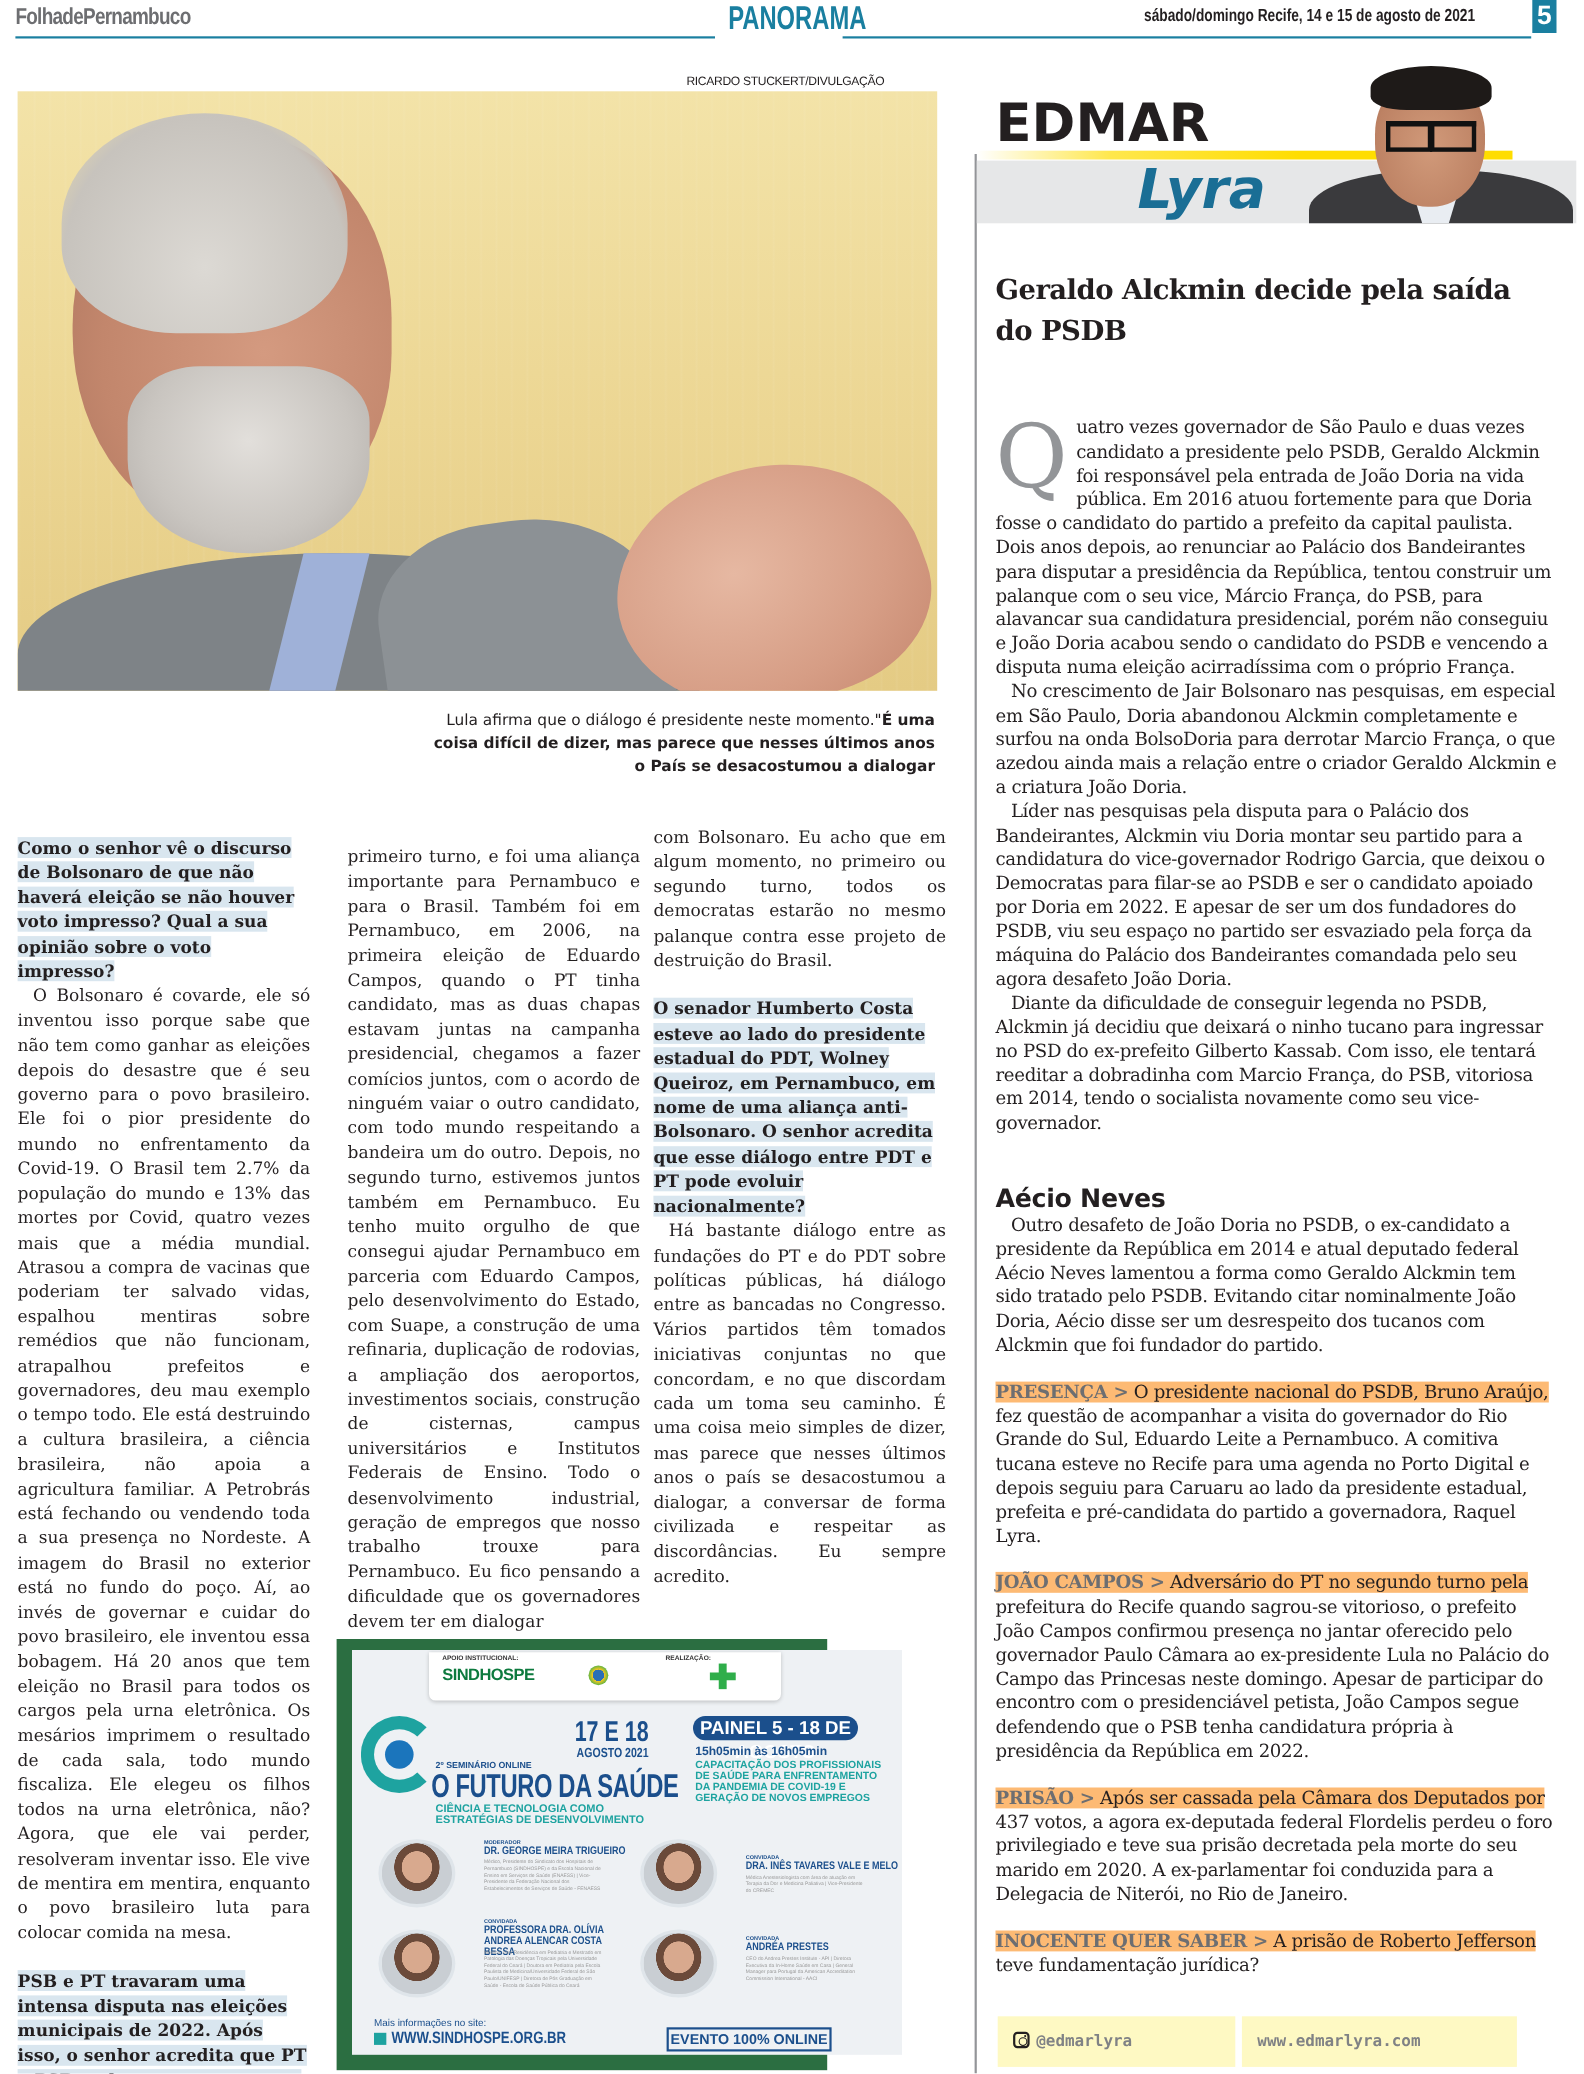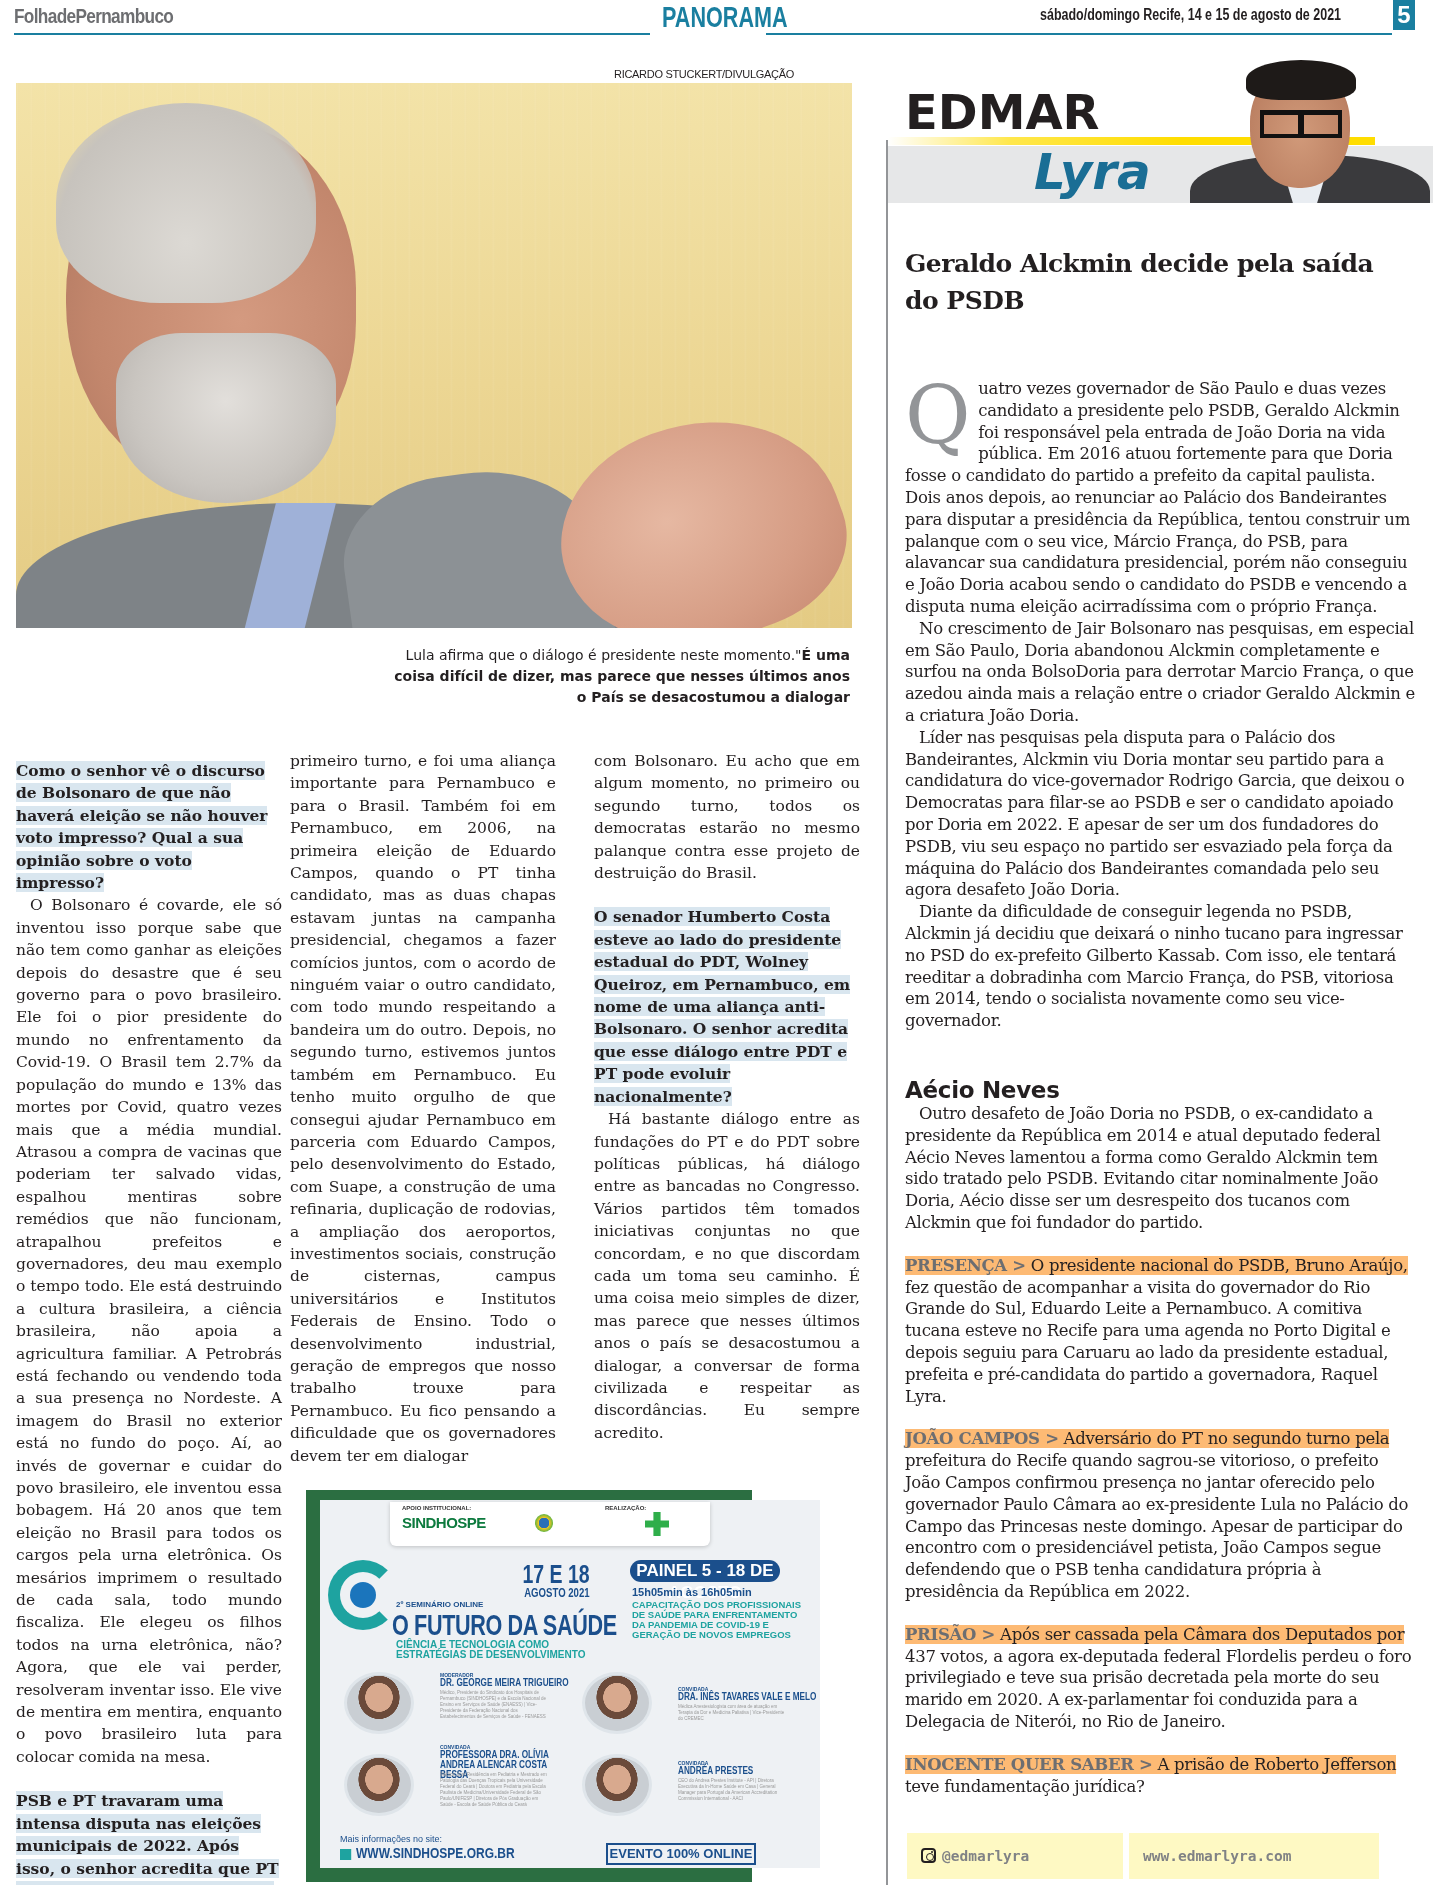--- a/index.html
+++ b/index.html
@@ -8,39 +8,39 @@
 
   
   .masthead { position: absolute; left: 14px; top: 4px; font-family: "Liberation Sans", sans-serif; font-weight: bold; font-size: 21px; color: #6d6e71; letter-spacing: -0.8px; transform: scaleX(0.82); transform-origin: left; }
   .rule-left { position: absolute; left: 14px; top: 33px; width: 636px; height: 2px; background: #1a7fa0; }
   .section { position: absolute; left: 662px; top: 0px; font-family: "Liberation Sans", sans-serif; font-weight: bold; font-size: 30px; color: #1a7fa0; letter-spacing: 0px; transform: scaleX(0.72); transform-origin: left; }
   .rule-right { position: absolute; left: 766px; top: 33px; width: 626px; height: 2px; background: #1a7fa0; }
   .dateline { position: absolute; left: 1040px; top: 6px; font-family: "Liberation Sans", sans-serif; font-weight: bold; font-size: 16px; color: #231f20; transform: scaleX(0.78); transform-origin: left; white-space: nowrap; }
   .pagenum { position: absolute; left: 1393px; top: 0px; width: 22px; height: 30px; background: #1a7fa0; color: #fff; font-family: "Liberation Sans", sans-serif; font-weight: bold; font-size: 24px; text-align: center; line-height: 30px; transform: scaleX(1); }
 
   
-  .credit { position: absolute; left: 580px; top: 68px; width: 248px; text-align: center; font-family: "Liberation Sans", sans-serif; font-size: 11px; color: #231f20; letter-spacing: -0.3px; }
+  .credit { position: absolute; left: 624px; top: 68px; width: 248px; text-align: left; font-family: "Liberation Sans", sans-serif; font-size: 11px; color: #231f20; letter-spacing: -0.3px; }
   .photo { position: absolute; left: 16px; top: 83px; width: 836px; height: 545px; overflow: hidden;
     background:
       linear-gradient(90deg, rgba(255,255,255,0) 0px, rgba(255,255,255,0.06) 1px, rgba(255,255,255,0) 3px) 0 0/14px 100%,
       linear-gradient(180deg, #f3e3a8 0%, #ecd693 55%, #e4cb84 100%); }
   .photo .suit { position: absolute; left: 0; top: 420px; width: 620px; height: 200px; background: #7e8387; border-radius: 60% 70% 0 0; }
   .photo .suit2 { position: absolute; left: 330px; top: 390px; width: 260px; height: 200px; background: #8c9195; border-radius: 40% 50% 0 0; transform: rotate(-8deg); }
   .photo .shirt { position: absolute; left: 240px; top: 420px; width: 60px; height: 160px; background: #9fb1d8; transform: skewX(-14deg); }
   .photo .head { position: absolute; left: 50px; top: 40px; width: 290px; height: 360px; background: radial-gradient(ellipse at 60% 55%, #d49a80 0%, #c2866c 60%, #a9725c 100%); border-radius: 48% 46% 45% 50%; }
   .photo .hair { position: absolute; left: 40px; top: 20px; width: 260px; height: 200px; background: radial-gradient(ellipse at 50% 70%, #dcd9d4 0%, #c7c3bd 70%, rgba(199,195,189,0) 100%); border-radius: 50% 50% 40% 40%; }
   .photo .beard { position: absolute; left: 100px; top: 250px; width: 220px; height: 170px; background: radial-gradient(ellipse at 50% 40%, #e2dfdb 0%, #c9c5c0 60%, #b0aba6 100%); border-radius: 30% 30% 50% 50%; }
   .photo .hands { position: absolute; left: 545px; top: 340px; width: 280px; height: 220px; background: radial-gradient(ellipse at 40% 40%, #e6b8a2 0%, #d69d85 60%, #c6886f 100%); border-radius: 50% 60% 40% 60%; transform: rotate(-20deg); }
   .caption { position: absolute; left: 380px; top: 645px; width: 470px; text-align: right; font-family: "DejaVu Sans", sans-serif; font-size: 14px; line-height: 21px; color: #231f20; }
   .caption b { font-weight: bold; }
 
   
   .col { position: absolute; top: 760px; width: 266px; font-size: 15.5px; line-height: 22.4px; text-align: justify; hyphens: manual; color: #231f20; }
   .col.c1 { left: 16px; }
-  .col.c2 { left: 290px; }
+  .col.c2 { left: 316px; margin-top: 18px; }
   .col.c3 { left: 594px; }
   .q { font-weight: bold; text-align: left; }
   .q span { background: #d9e6ef; box-shadow: 0 0 0 0 #d9e6ef; -webkit-box-decoration-break: clone; box-decoration-break: clone; padding: 0 0; text-align: center; }
   .q { display: block; }
   .a { text-indent: 14px; }
   .gap { height: 22px; }
   .vline { position: absolute; left: 886px; top: 140px; width: 2px; height: 1745px; background: #939598; }
 
   
   .ad { position: absolute; left: 306px; top: 1490px; width: 446px; height: 392px; background: #2b6e41; }

